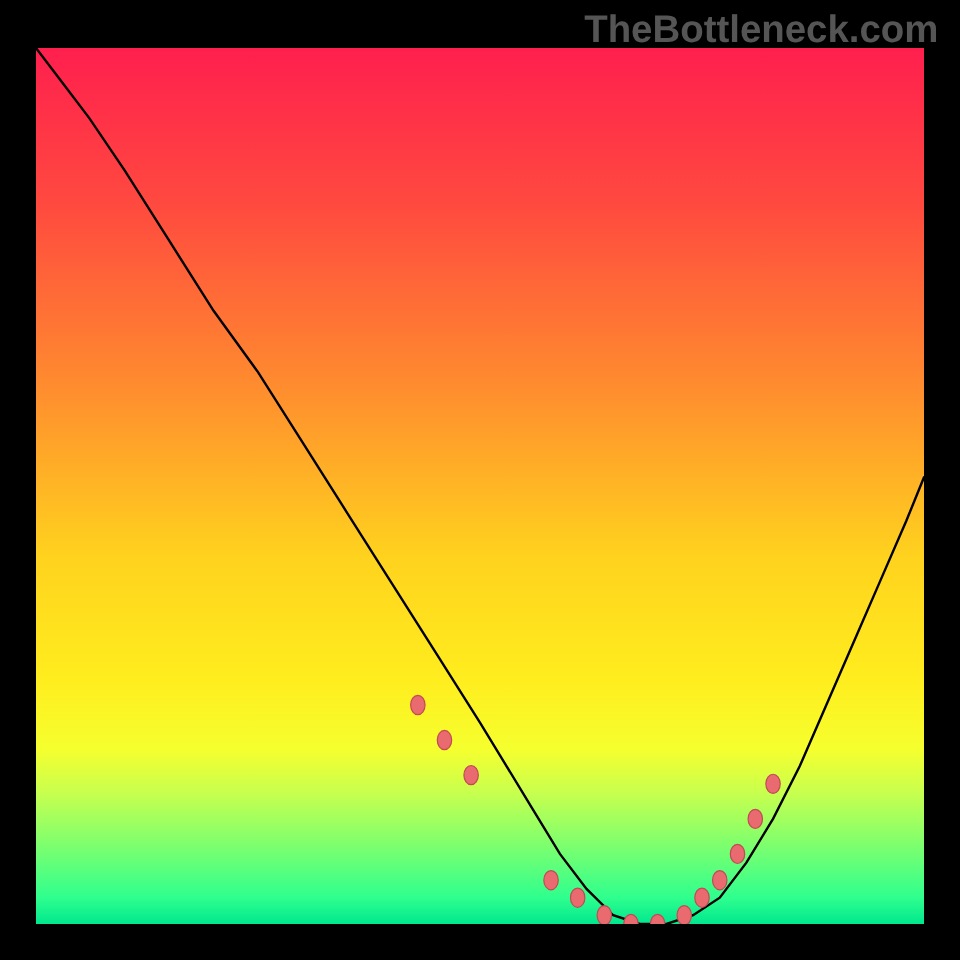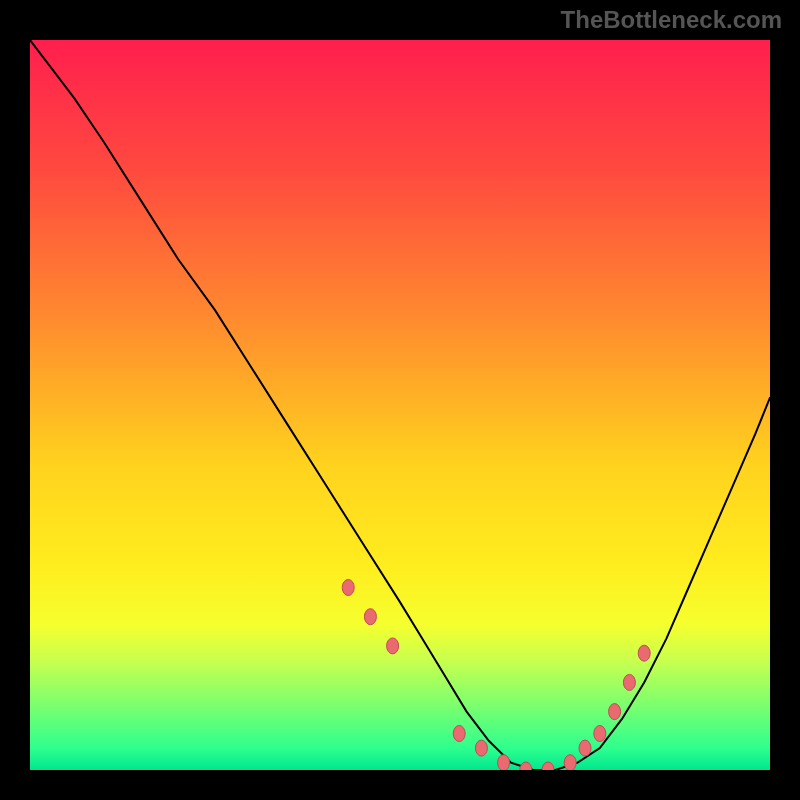--- a/index.html
+++ b/index.html
@@ -8,21 +8,21 @@
     position: relative;
     width: 800px;
     height: 800px;
     background: #000;
   }
   .watermark {
     position: absolute;
     top: 6px;
     right: 18px;
     font-family: Arial, Helvetica, sans-serif;
-    font-size: 24px;
+    font-size: 32px;
     font-weight: 600;
     color: #555;
     user-select: none;
   }
   .plot-area {
     position: absolute;
     left: 30px;
     top: 40px;
     width: 740px;
     height: 730px;

